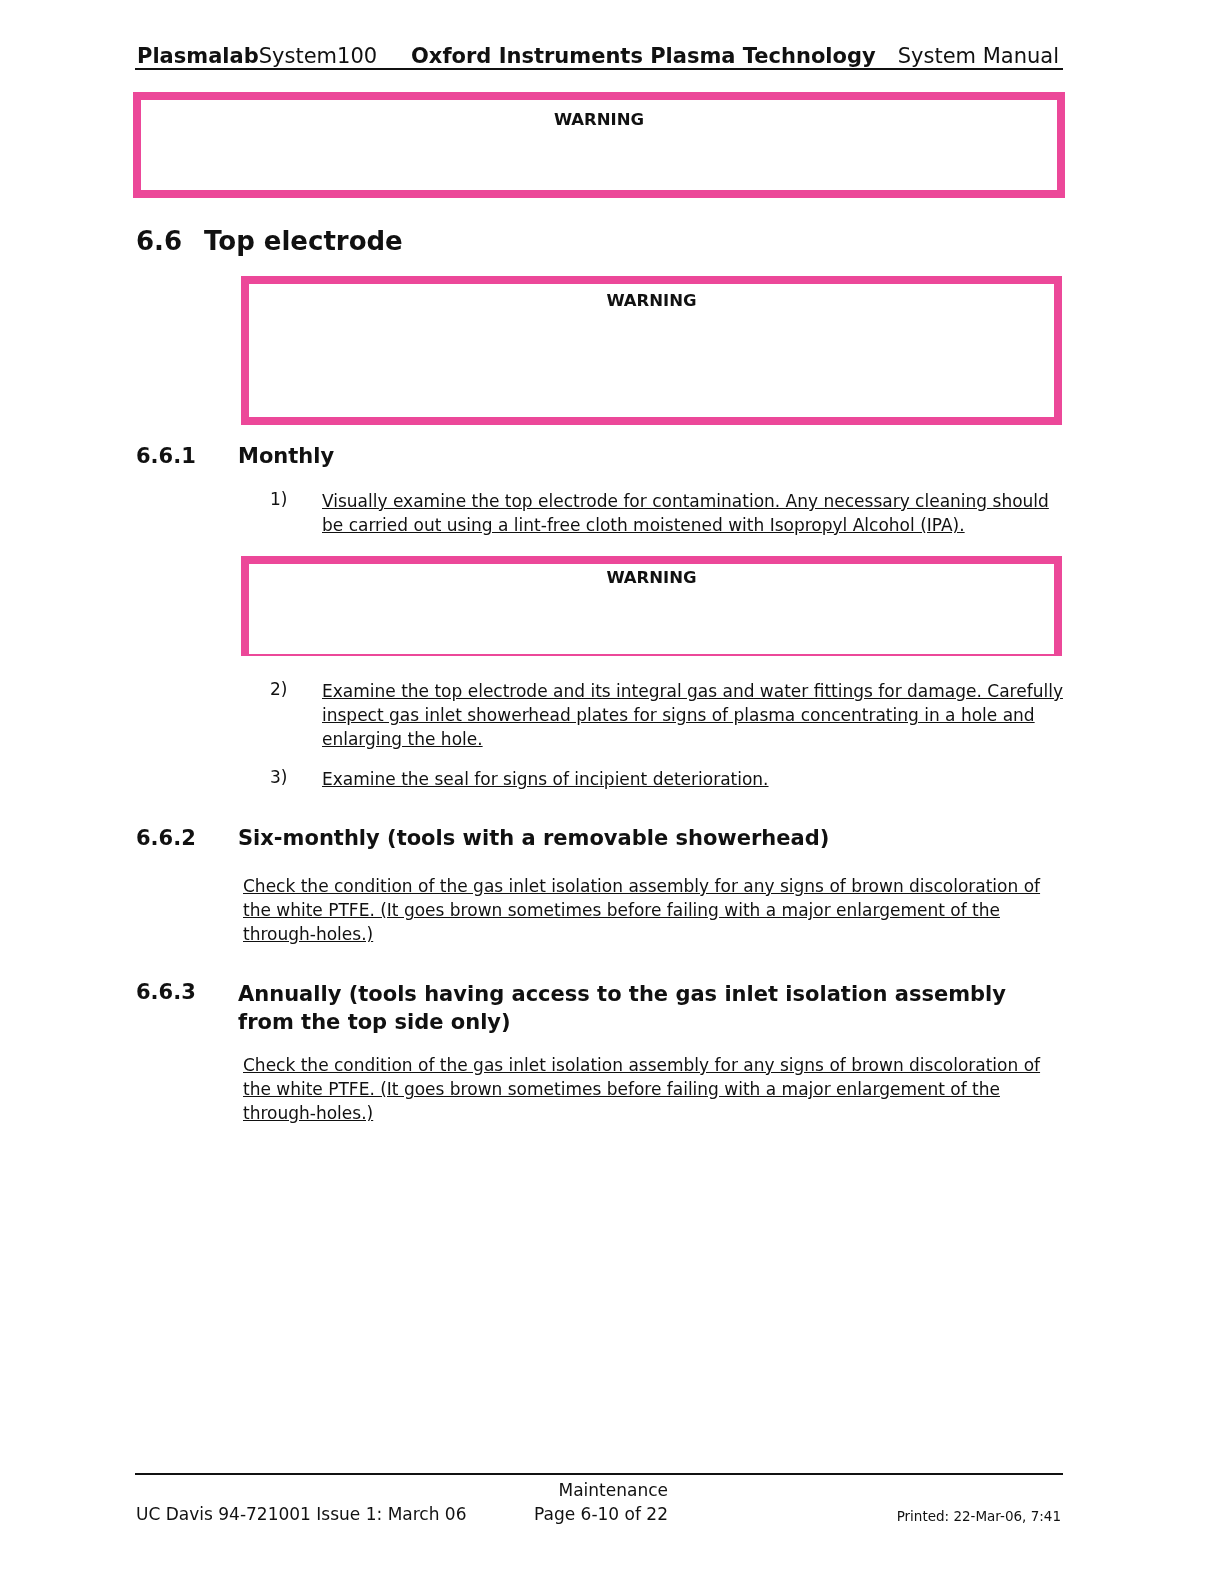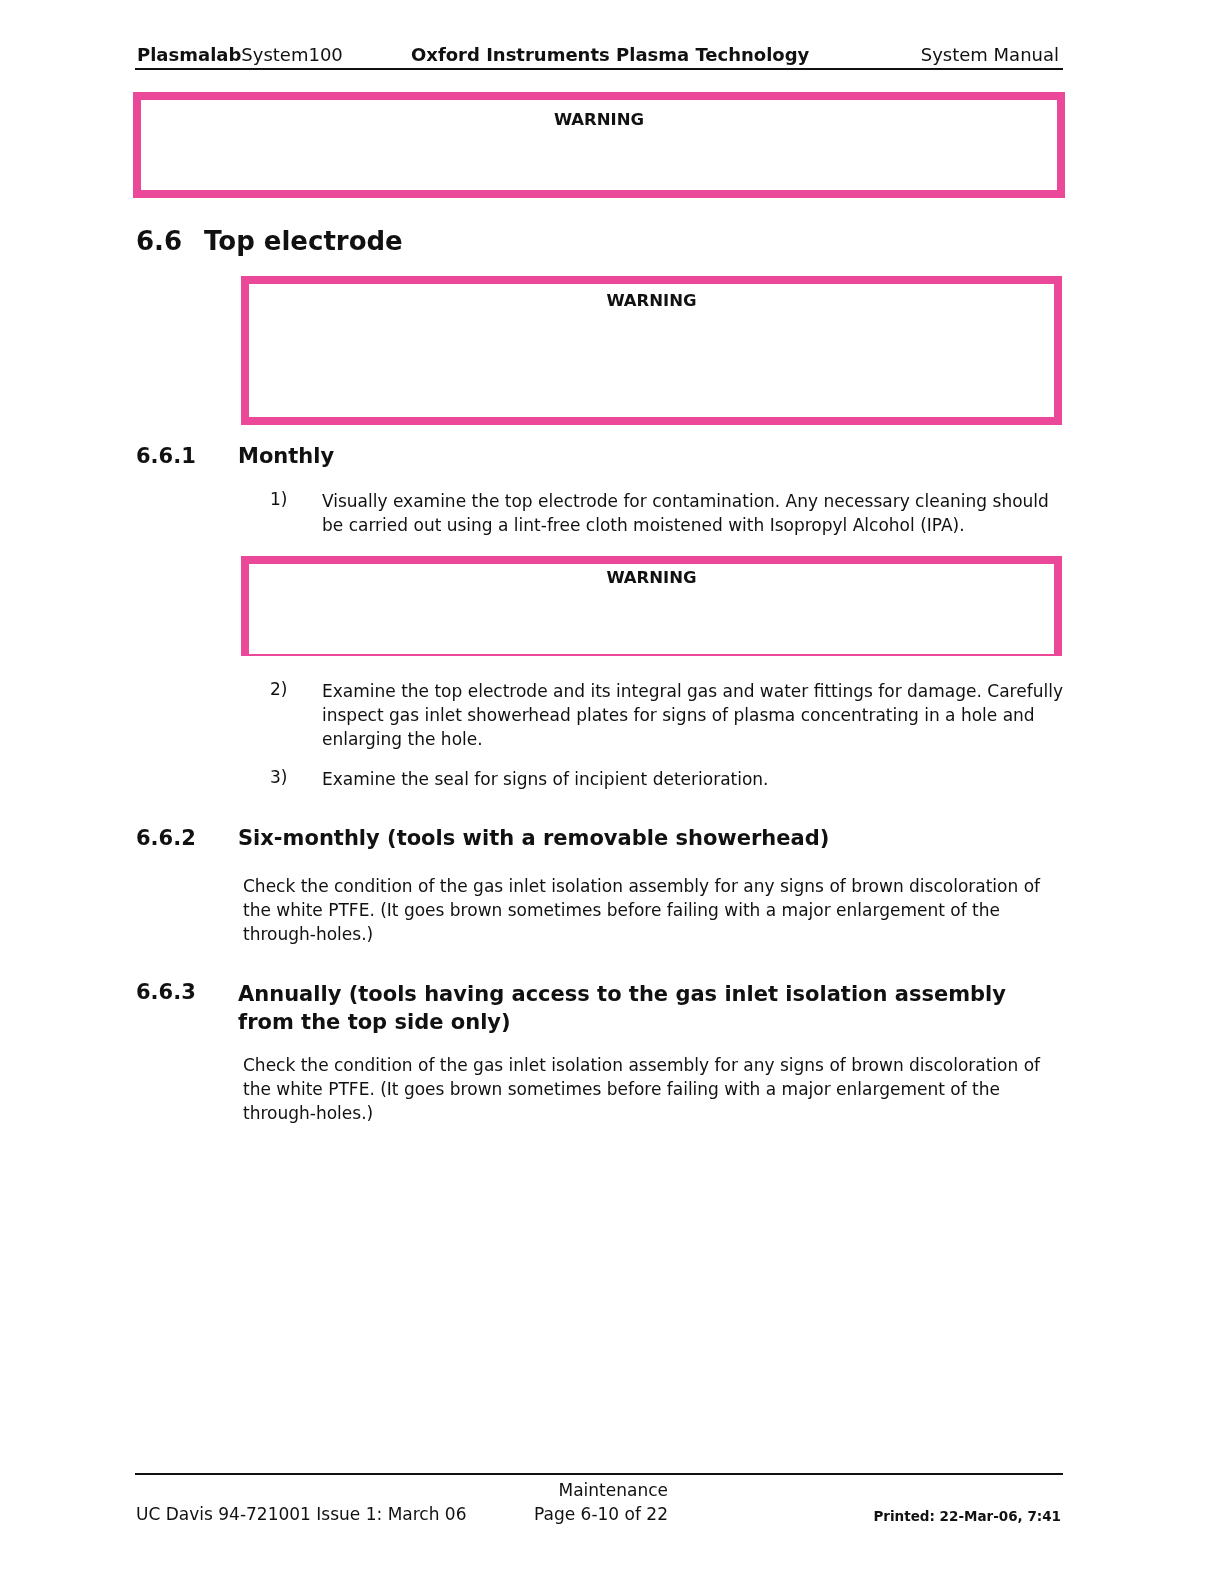--- a/index.html
+++ b/index.html
@@ -2,21 +2,21 @@
 <html><head>
   <meta charset="utf-8">
   <style>
     html, body { margin: 0; padding: 0; background: #ffffff; }
     body { width: 1224px; height: 1584px; position: relative; overflow: hidden;
            font-family: "DejaVu Sans", sans-serif; color: #111; }
     .abs { position: absolute; }
 
     
     .hdr { top: 42px; left: 135px; width: 928px; height: 26px; border-bottom: 2px solid #111; }
-    .hdr span { position: absolute; top: 2px; font-size: 18px; white-space: nowrap; text-align: right; }
+    .hdr span { position: absolute; top: 2px; font-size: 21px; white-space: nowrap; text-align: right; }
     .hdr .prod { left: 2px; }
     .hdr .prod b { font-weight: bold; }
     .hdr .prod i { font-style: normal; font-weight: normal; }
     .hdr .co { left: 276px; font-weight: bold; }
     .hdr .man { right: 4px; }
 
     
     .warn { border: 8px solid #ec4899; box-sizing: border-box; }
     .warn .wt { position: absolute; left: 0; right: 0; text-align: center; font-weight: bold; font-size: 16.5px; }
     .warn .wb { position: absolute; font-weight: bold; font-size: 16.5px; line-height: 24px; }
@@ -32,21 +32,21 @@
     #w3 { top: 556px; left: 241px; width: 821px; height: 100px; border-bottom-width: 2px; }
     #w3 .wt { top: 4px; }
     #w3 .wb { top: 48px; left: 14px; right: 14px; }
 
     
     .h2 { font-weight: bold; font-size: 26px; }
     .h3 { font-weight: bold; font-size: 21px; }
     .num { position: absolute; }
 
     
-    .p { font-size: 17px; line-height: 24px; }
+    .p { font-size: 17px; line-height: 24px; text-decoration: underline; }
     .li-n { font-size: 17px; }
 
     
     .ftr-line { top: 1473px; left: 135px; width: 928px; border-top: 2px solid #111; }
     .ftr { font-size: 17px; white-space: nowrap; }
     .ftr-small { font-size: 13.5px; white-space: nowrap; }
   </style>
 </head>
 <body>
 
@@ -102,13 +102,13 @@
 <div class="abs h3" style="top:980px; left:136px; width:930px;">
   <span>6.6.3</span>
   <div style="position:absolute; left:102px; top:0; width:830px; line-height:28px;">Annually (tools having access to the gas inlet isolation assembly from the top side only)</div>
 </div>
 <div class="abs p" style="top:1053px; left:243px; width:822px;">Check the condition of the gas inlet isolation assembly for any signs of brown discoloration of the white PTFE. (It goes brown sometimes before failing with a major enlargement of the through-holes.)</div>
 
 <div class="abs ftr-line"></div>
 <div class="abs ftr" style="top:1480px; left:534px; width:134px; text-align:right;">Maintenance</div>
 <div class="abs ftr" style="top:1504px; left:136px;">UC Davis 94-721001 Issue 1: March 06</div>
 <div class="abs ftr" style="top:1504px; left:534px;">Page 6-10 of 22</div>
-<div class="abs ftr-small" style="top:1508px; right:163px;font-weight:bold;">Printed: 22-Mar-06, 7:41</div>
+<div class="abs ftr-small" style="top:1508px; right:163px;">Printed: 22-Mar-06, 7:41</div>
 
 </body></html>

